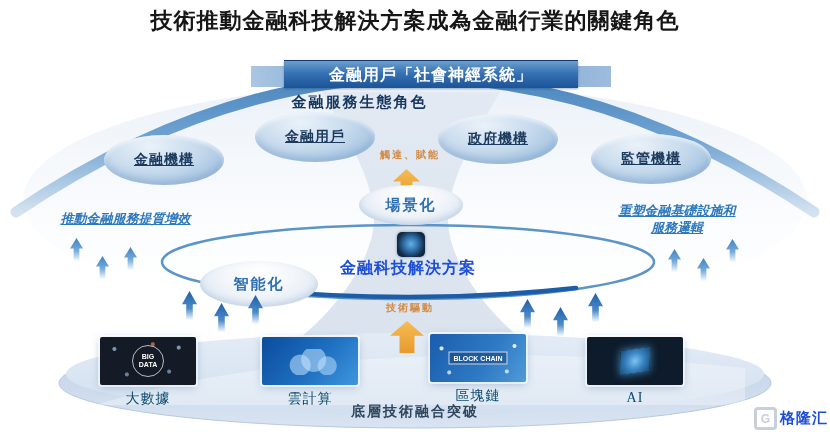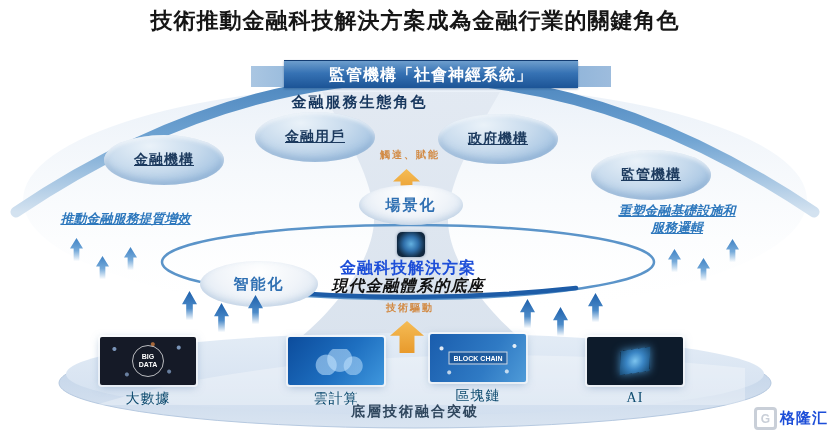--- a/index.html
+++ b/index.html
@@ -19,21 +19,21 @@
   #eco-heading{position:absolute;left:0;top:93px;width:719px;font-size:15px;font-weight:bold;
          color:#17375e;letter-spacing:2px;text-align:center;}
 
   .role{position:absolute;display:flex;align-items:center;justify-content:center;border-radius:50%;
         font-size:14px;font-weight:bold;color:#1c3a5e;letter-spacing:1px;
         background:radial-gradient(ellipse at 38% 22%,#eaf2f9 0%,#c5d9ec 48%,#8eb5db 100%);
         box-shadow:inset 0 -4px 7px rgba(100,140,185,.35),inset 0 2px 4px rgba(255,255,255,.8);text-decoration:underline;}
   #role-1{left:104px;top:135px;width:120px;height:50px;}
   #role-2{left:255px;top:112px;width:120px;height:50px;}
   #role-3{left:438px;top:114px;width:120px;height:50px;}
-  #role-4{left:591px;top:150px;width:120px;height:50px;text-align:center;}
+  #role-4{left:591px;top:134px;width:120px;height:50px;text-align:center;}
 
   .orange-text{position:absolute;font-size:10px;font-weight:bold;color:#d28a43;letter-spacing:2px;text-align:center;}
   #reach{left:330px;top:148px;width:160px;}
   #tech-driven{left:330px;top:301px;width:160px;}
 
   .arrow{position:absolute;clip-path:polygon(50% 0,100% 46%,72% 46%,72% 100%,28% 100%,28% 46%,0 46%);}
   .arrow-orange{background:linear-gradient(180deg,#f5bc55,#e89a2c);}
   #arrow-reach{left:393px;top:169px;width:27px;height:27px;}
   #arrow-tech{left:390px;top:321px;width:34px;height:32px;}
   .up-sm{width:13px;height:23px;background:linear-gradient(180deg,#3f82c4 0%,#77abda 55%,rgba(190,216,240,.05) 100%);}
@@ -58,21 +58,21 @@
         color:#1d4ed8;letter-spacing:1px;text-align:center;}
   #center-sub{position:absolute;left:0;top:276px;width:816px;font-size:16px;font-weight:bold;font-style:italic;
         color:#111;letter-spacing:1px;text-align:center;}
 
   .note{position:absolute;font-size:13px;font-weight:bold;font-style:italic;color:#2e78bd;text-align:center;}
   .note span{display:block;text-decoration:underline;line-height:17px;}
   #note-left{left:28px;top:210px;width:195px;}
   #note-right{left:588px;top:202px;width:178px;}
 
   .tech-item{position:absolute;width:100px;text-align:center;}
-  #item-1{left:98px;top:337px;} #item-2{left:260px;top:337px;margin-left:26px;} #item-3{left:428px;top:334px;} #item-4{left:585px;top:337px;}
+  #item-1{left:98px;top:337px;} #item-2{left:260px;top:337px;} #item-3{left:428px;top:334px;} #item-4{left:585px;top:337px;}
   .tech-img{width:96px;height:48px;margin:0 auto;border-radius:2px;position:relative;overflow:hidden;
         box-shadow:0 0 0 2px rgba(255,255,255,.65),0 2px 8px rgba(110,145,185,.55);}
   #img-1{background-color:#151a27;background-image:
         radial-gradient(circle at 15% 25%,rgba(140,170,210,.85) 0 1.5px,transparent 2.5px),
         radial-gradient(circle at 82% 22%,rgba(140,170,210,.85) 0 1.5px,transparent 2.5px),
         radial-gradient(circle at 28% 78%,rgba(140,170,210,.7) 0 1.5px,transparent 2.5px),
         radial-gradient(circle at 72% 72%,rgba(140,170,210,.7) 0 1.5px,transparent 2.5px),
         radial-gradient(circle at 55% 15%,rgba(200,120,60,.8) 0 1.5px,transparent 2.5px);}
   #img-2{background:linear-gradient(130deg,#0c4c9c 0%,#1e6fc0 55%,#3f97dd 100%);}
   #img-3{background:linear-gradient(120deg,#1a5dad 0%,#2f7ac4 60%,#4f9bd8 100%);background-image:
@@ -142,21 +142,21 @@
     <ellipse cx="415" cy="383" rx="356" ry="45" fill="url(#platBase)" stroke="#b6c9e0" stroke-width="1"></ellipse>
     <ellipse cx="415" cy="374" rx="349" ry="41" fill="url(#platTop)"></ellipse>
     <path d="M 95 405 C 260 352 520 344 745 368 L 745 405 Z" fill="rgba(255,255,255,0.3)"></path>
     <ellipse cx="408" cy="262" rx="246" ry="37" fill="none" stroke="#5b94c9" stroke-width="2.5"></ellipse>
     <path d="M 240 288 Q 408 306 576 288" fill="none" stroke="#1d5ca7" stroke-width="4.5" stroke-linecap="round"></path>
   </svg>
 
   <div id="title">技術推動金融科技解決方案成為金融行業的關鍵角色</div>
 
   <div id="banner-back"></div>
-  <div id="banner">監管機構「社會神經系統」</div>
+  <div id="banner">金融用戶「社會神經系統」</div>
 
   <div id="eco-heading">金融服務生態角色</div>
 
   <div id="role-1" class="role">
     <span>金融機構</span>
   </div>
   <div id="role-2" class="role">
     <span>金融用戶</span>
   </div>
   <div id="role-3" class="role">
@@ -168,21 +168,20 @@
 
   <div id="reach" class="orange-text">觸達、賦能</div>
   <div id="arrow-reach" class="arrow arrow-orange"></div>
 
   <div id="scenario" class="mode">
     <span>場景化</span>
   </div>
 
   <div id="fintech-icon"></div>
   <div id="center-title">金融科技解決方案</div>
-  <div id="center-sub">現代金融體系的底座</div>
 
   <div id="tech-driven" class="orange-text">技術驅動</div>
   <div id="arrow-tech" class="arrow arrow-orange"></div>
 
   <div id="intel" class="mode">
     <span>智能化</span>
   </div>
 
   <div id="note-left" class="note">
     <span>推動金融服務提質增效</span>

